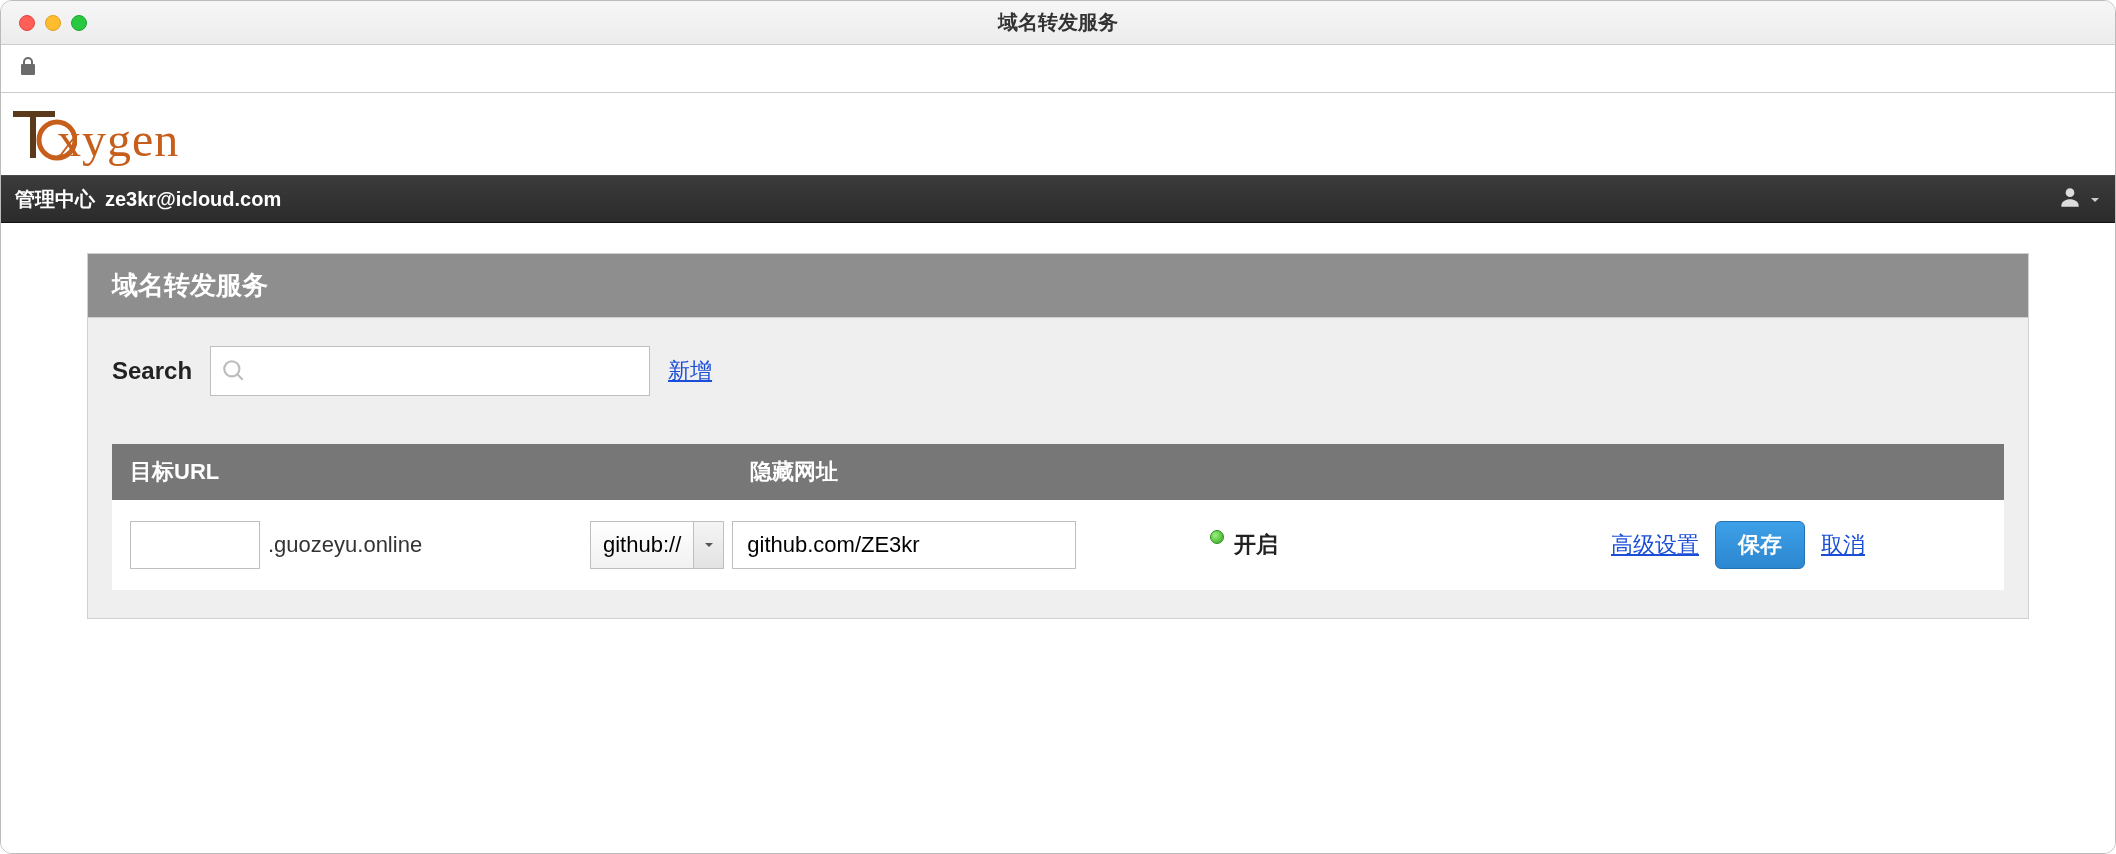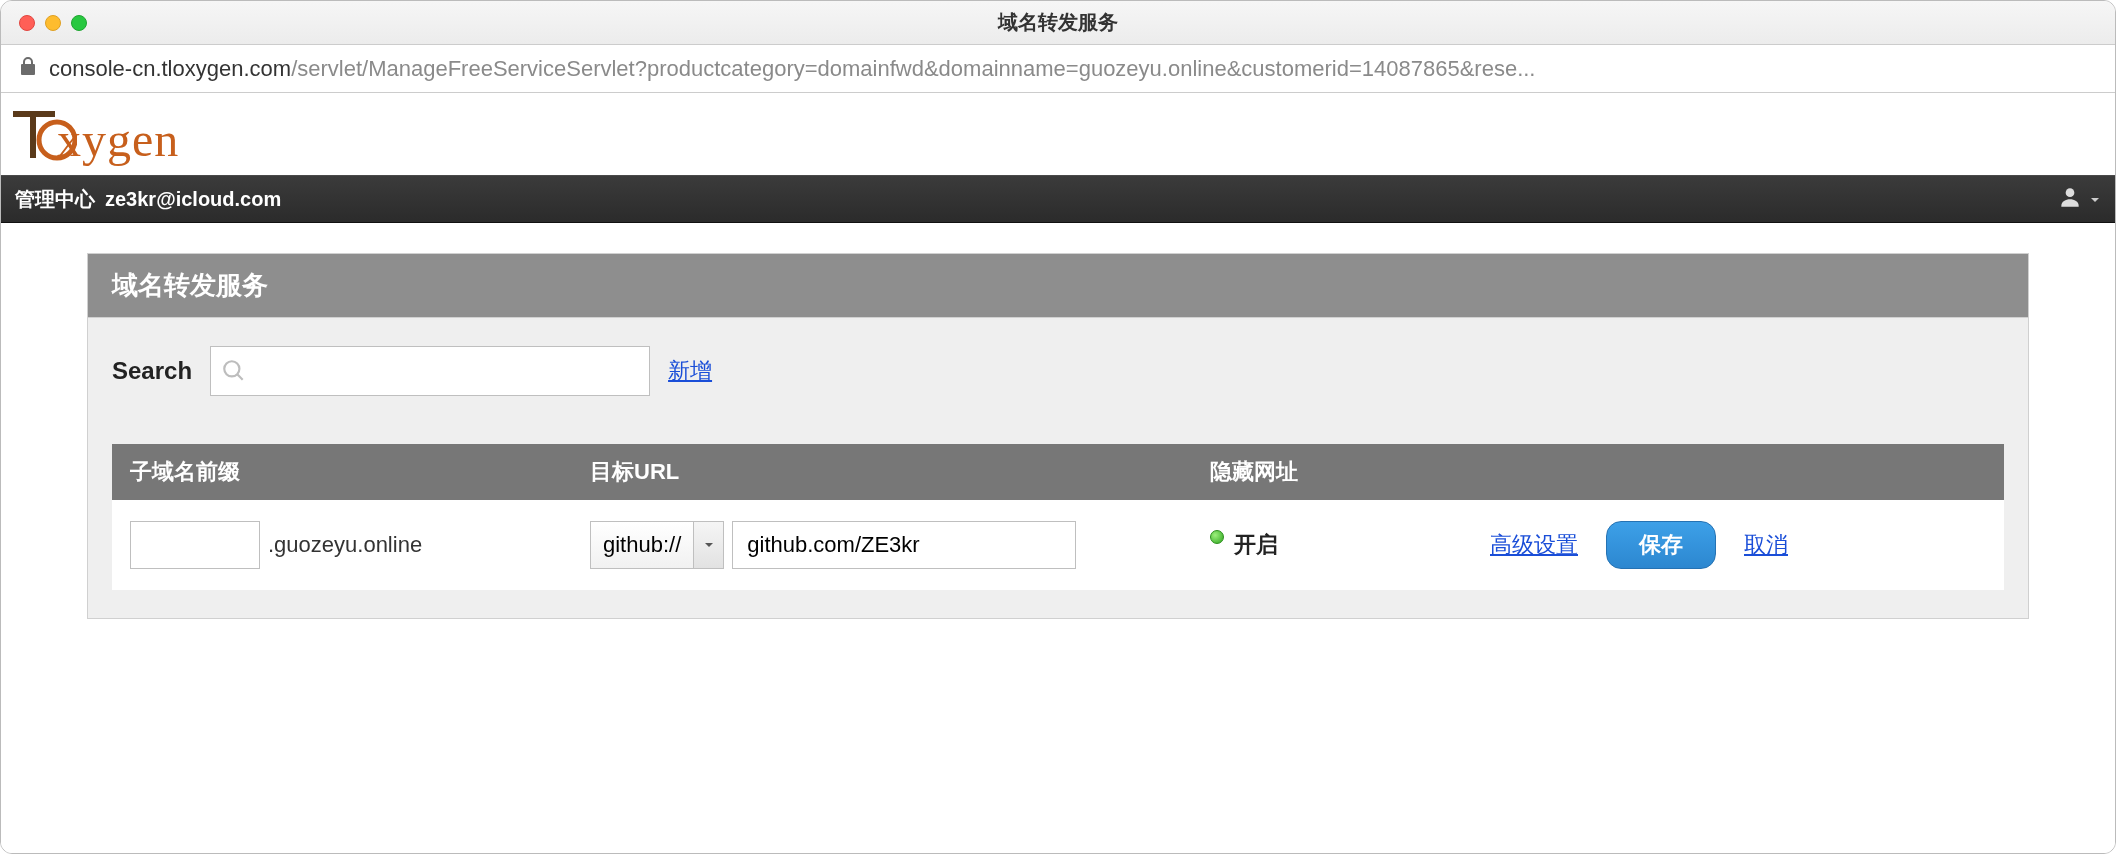--- a/index.html
+++ b/index.html
@@ -173,27 +173,27 @@
 }
 
 .hide-wrap { display:flex; gap:10px; }
 .status-dot {
   width: 14px; height: 14px; border-radius: 50%;
   background: radial-gradient(circle at 35% 35%, #9cf07c, #2fa51f);
   border: 1px solid #2a8f1a;
 }
 .status-label { font-size: 22px; font-weight: 700; color: #222; }
 
-.actions-wrap { display:flex; align-items:center; gap: 28px; }
+.actions-wrap { display:flex; align-items:center; gap: 16px; justify-content: center; }
 .btn-primary {
   background: linear-gradient(#3da0e8,#2c87d0);
   color: #fff;
   border: 1px solid #2572b3;
-  border-radius: 15px;
-  padding: 8px 32px;
+  border-radius: 6px;
+  padding: 8px 22px;
   font-size: 22px;
   font-weight: 600;
   cursor: pointer;
 }
 </style>
 </head>
 <body>
 
 <div class="browser-window">
   <div class="titlebar">
@@ -203,23 +203,20 @@
       <div class="light green"></div>
     </div>
     <div class="window-title">域名转发服务</div>
   </div>
 
   <div class="addressbar">
     <span class="lock-icon">
       <svg width="18" height="20" viewBox="0 0 18 20" fill="currentColor">
           <path d="M4 8V6a5 5 0 0 1 10 0v2h1a1 1 0 0 1 1 1v9a1 1 0 0 1-1 1H3a1 1 0 0 1-1-1V9a1 1 0 0 1 1-1h1zm2 0h6V6a3 3 0 1 0-6 0v2z"></path>
         </svg>
-    </span>
-    <span class="url-text">
-      <span class="url-domain">console-cn.tloxygen.com</span><span class="url-path">/servlet/ManageFreeServiceServlet?productcategory=domainfwd&amp;domainname=guozeyu.online&amp;customerid=14087865&amp;rese...</span>
     </span>
   </div>
 
   <div class="logo-bar">
     <div class="logo">
       <span class="tl">
         <svg width="66" height="56" viewBox="0 0 66 56">
           <line x1="2" y1="6" x2="44" y2="6" stroke="#5a3a1a" stroke-width="6"></line>
           <line x1="22" y1="6" x2="22" y2="50" stroke="#5a3a1a" stroke-width="6"></line>
           <ellipse cx="46" cy="32" rx="18" ry="18" fill="none" stroke="#c75f1c" stroke-width="5"></ellipse>
@@ -261,21 +258,20 @@
                 <circle cx="10" cy="10" r="7"></circle>
                 <line x1="20" y1="20" x2="15" y2="15"></line>
               </svg>
             <input type="text" placeholder="" style="">
           </div>
           <span class="link-action">新增</span>
         </div>
 
         <div class="table">
           <div class="thead">
-            <div class="th col-sub">子域名前缀</div>
             <div class="th col-url">目标URL</div>
             <div class="th col-hide">隐藏网址</div>
             <div class="th col-actions"></div>
           </div>
 
           <div class="trow">
             <div class="td col-sub">
               <div class="sub-wrap">
                 <input class="small-input" type="text" value="" style="">
                 <span class="domain-suffix">.guozeyu.online</span>

